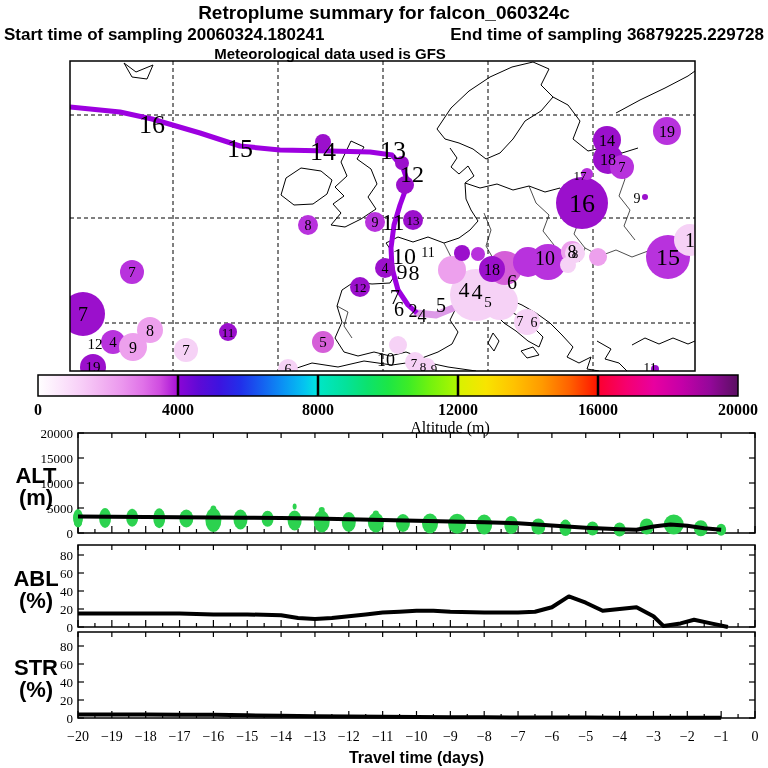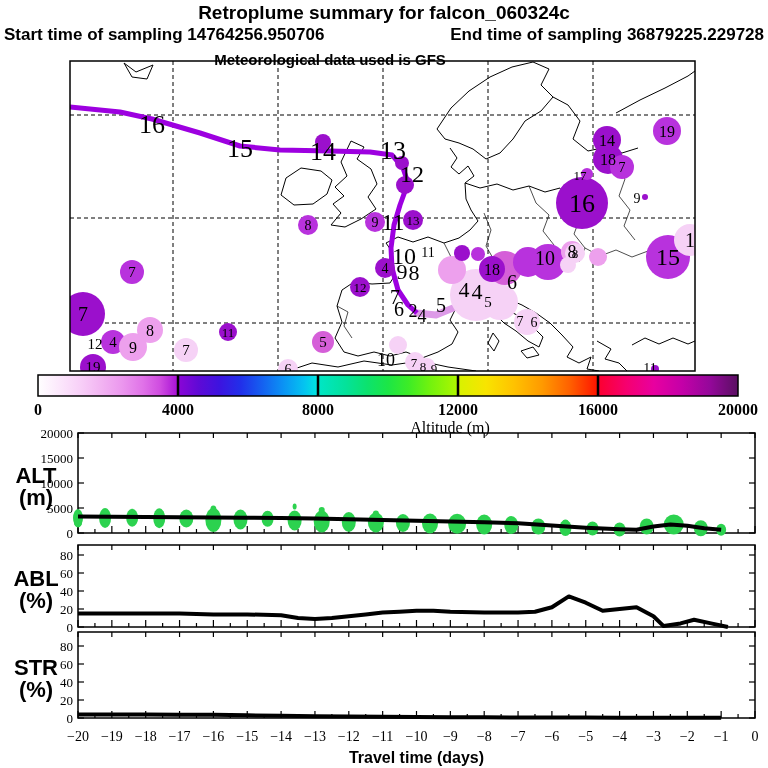--- a/index.html
+++ b/index.html
@@ -1,31 +1,31 @@
 <!DOCTYPE html>
 <html><head>
 <meta charset="utf-8">
 <style>
   html,body{margin:0;padding:0;background:#fff;}
   #page{position:relative;width:768px;height:768px;background:#fff;overflow:hidden;
         font-family:"Liberation Sans",sans-serif;}
   #hdr{position:absolute;top:2px;left:0;width:768px;}
   .t1{width:768px;text-align:center;font-size:19px;font-weight:bold;color:#000;}
   .t2{display:flex;justify-content:space-between;padding:0 4px;font-size:17px;font-weight:bold;color:#000;margin-top:1px;}
-  .t3{width:660px;text-align:center;font-size:15px;font-weight:bold;color:#000;margin-top:6px;}
+  .t3{width:660px;text-align:center;font-size:15px;font-weight:bold;color:#000;margin-top:0px;}
   svg{position:absolute;left:0;top:0;}
   text{fill:#000;}
 </style>
 </head>
 <body>
 <div id="page">
   <div id="hdr">
     <div class="t1">Retroplume summary for falcon_060324c</div>
     <div class="t2">
-      <span>Start time of sampling 14764256.950706</span>
+      <span>Start time of sampling 20060324.180241</span>
       <span>End time of sampling 36879225.229728</span>
     </div>
     <div class="t3">Meteorological data used is GFS</div>
   </div>
   <svg id="plot" width="768" height="768">
       <defs>
         <clipPath id="mapclip">
           <rect x="70" y="61" width="625" height="310"></rect>
         </clipPath>
         <linearGradient id="cbgrad" x1="0" y1="0" x2="1" y2="0">

